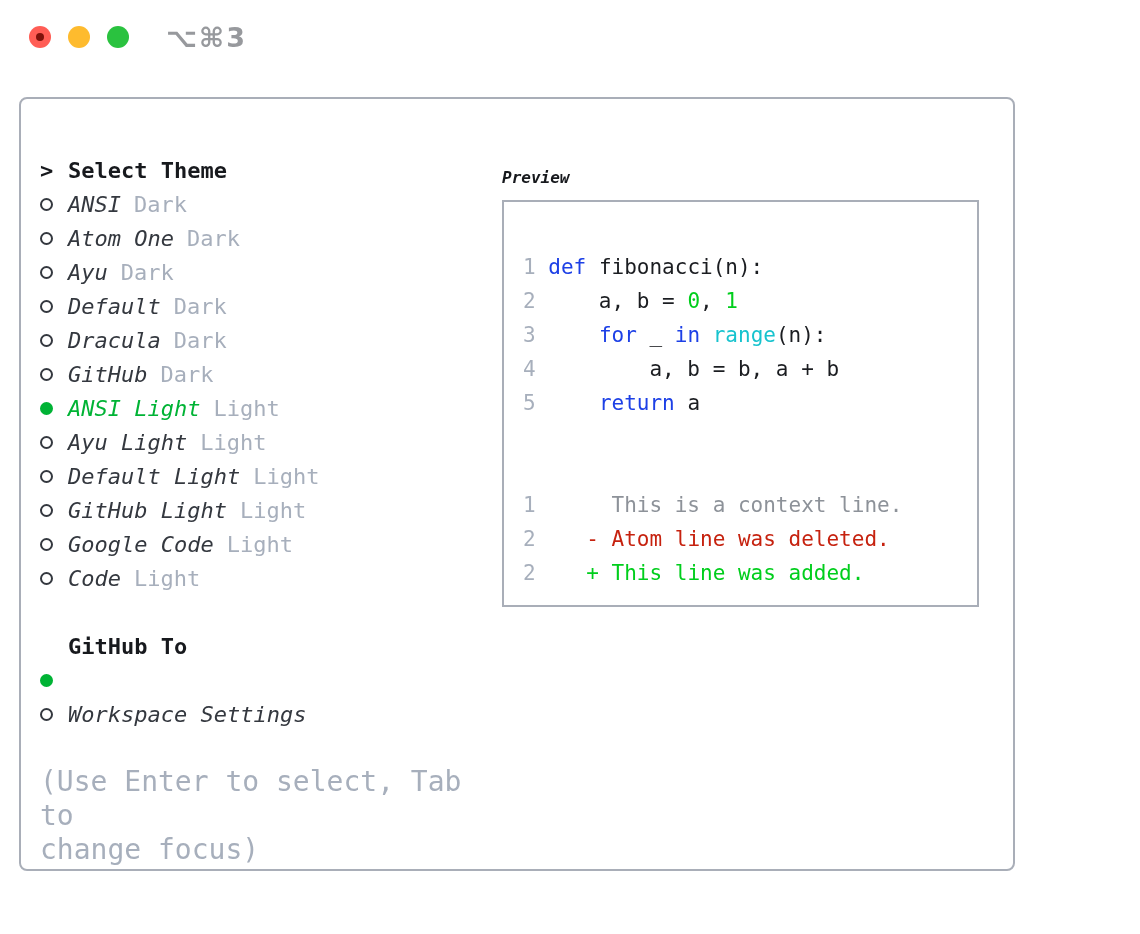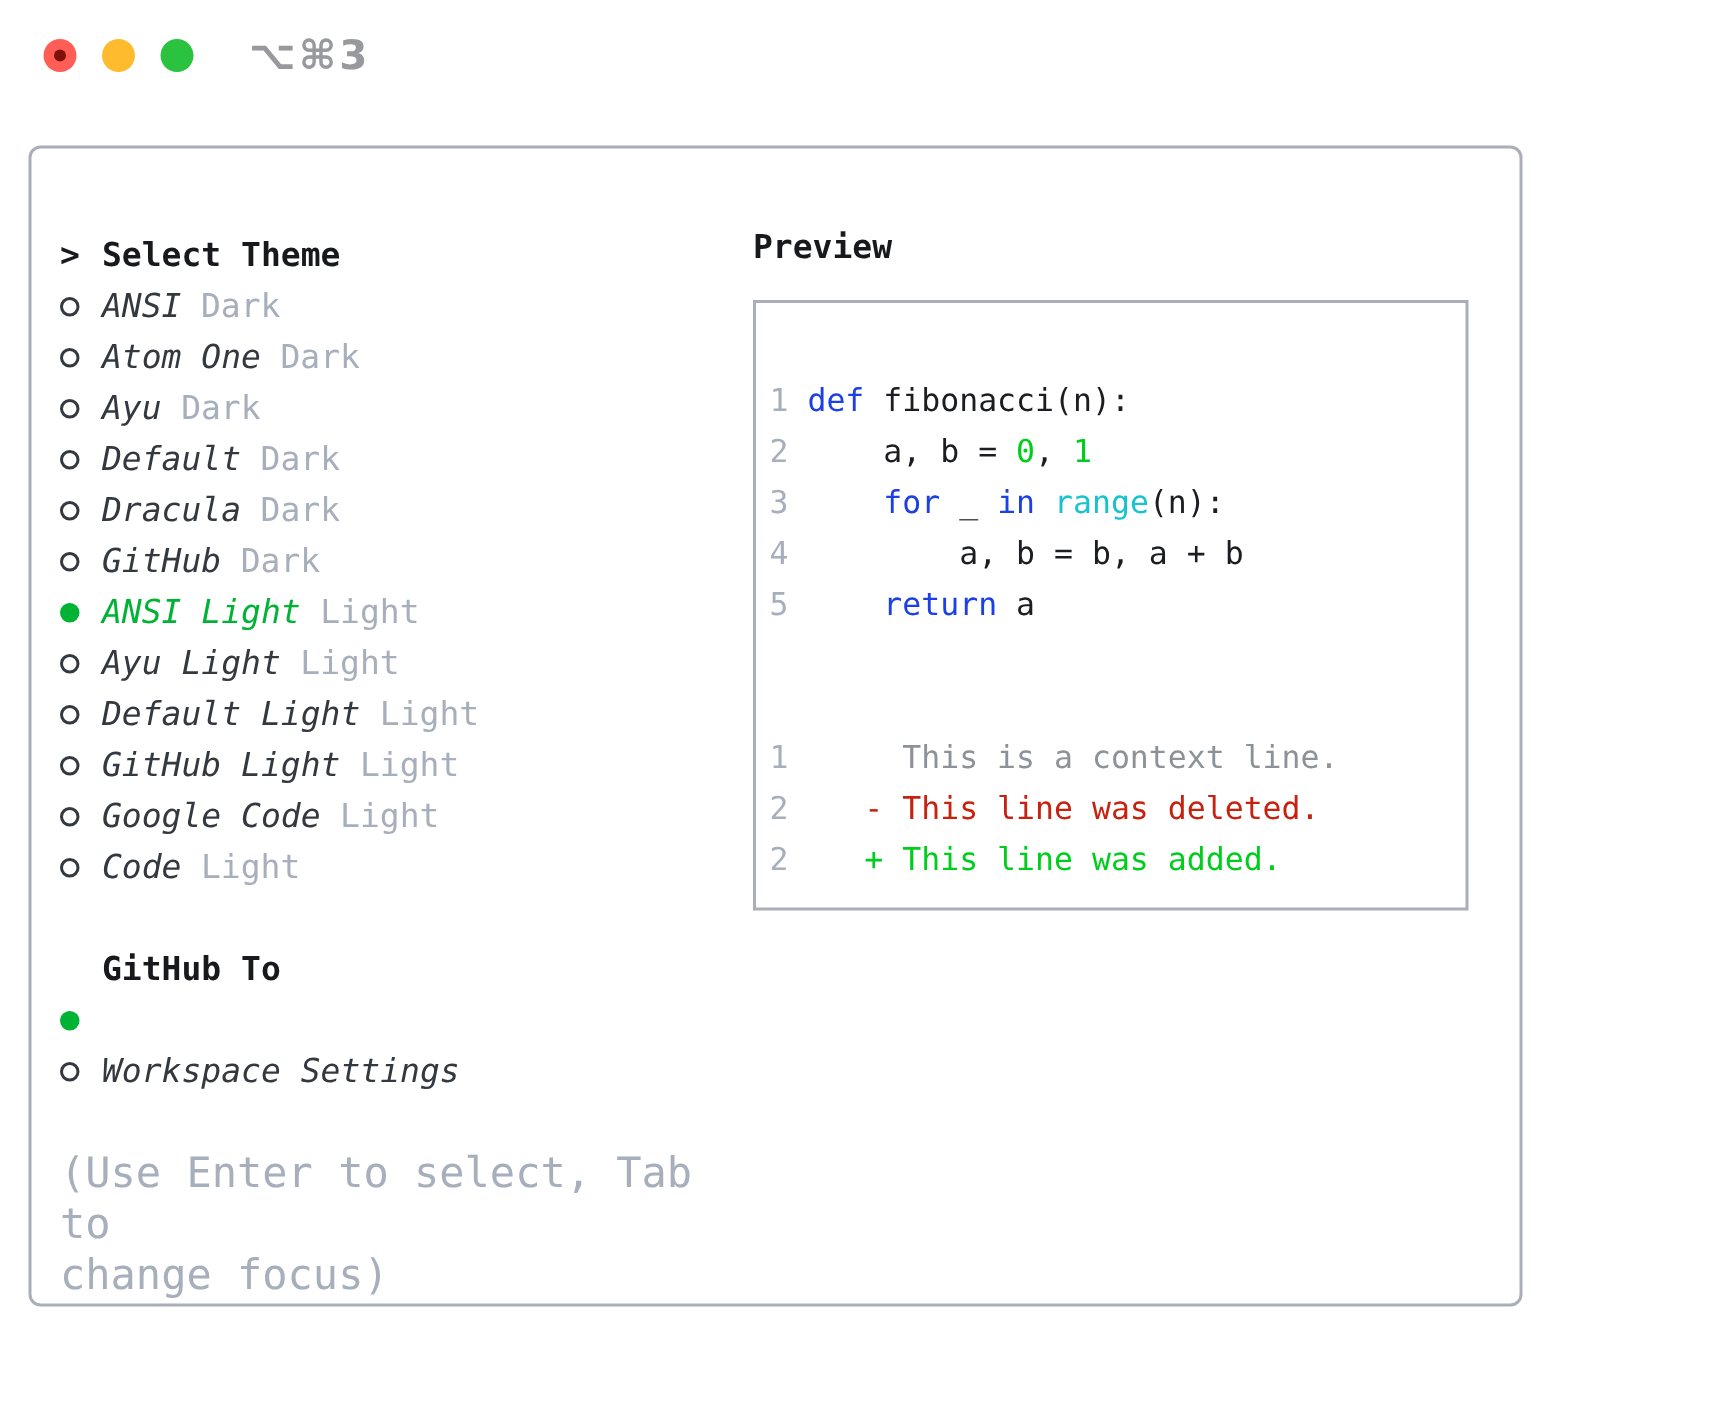--- a/index.html
+++ b/index.html
@@ -64,26 +64,26 @@
   .row .tag { color: var(--muted); margin-left: 13px; }
 
   .gap34 { height: 34px; }
 
   .help {
     margin-top: 0; font-size: 28px; line-height: 34px;
     color: var(--muted); white-space: pre-line; max-width: 440px;
   }
 
   
-  .preview-heading-row { height: 34px; display: flex; align-items: flex-start; font-size: 22px; }
+  .preview-heading-row { height: 34px; display: flex; align-items: flex-end; font-size: 16px; font-style: italic; }
   .preview-box {
     margin-top: 13px;
     width: 477px; height: 407px;
     border: 2px solid var(--border);
-    padding: 48px 0 0 9px;
+    padding: 48px 0 0 19px;
     background: #ffffff;
     overflow: hidden;
   }
   .code-line {
     height: 34px; font-size: 21px; line-height: 34px; white-space: pre;
   }
   .seg-num { color: var(--muted); }
   .seg-kw  { color: var(--blue); }
   .seg-fg  { color: var(--codefg); }
   .seg-lit { color: var(--addgreen); }
@@ -153,19 +153,19 @@
       </div>
       <div class="preview-box" id="preview-box">
           <div class="code-line"><span class="seg-num">1 </span><span class="seg-kw">def</span><span class="seg-fg"> fibonacci(n):</span></div>
           <div class="code-line"><span class="seg-num">2 </span><span class="seg-fg">    a, b = </span><span class="seg-lit">0</span><span class="seg-fg">, </span><span class="seg-lit">1</span></div>
           <div class="code-line"><span class="seg-num">3 </span><span class="seg-fg">    </span><span class="seg-kw">for</span><span class="seg-fg"> _ </span><span class="seg-kw">in</span><span class="seg-fg"> </span><span class="seg-cyn">range</span><span class="seg-fg">(n):</span></div>
           <div class="code-line"><span class="seg-num">4 </span><span class="seg-fg">        a, b = b, a + b</span></div>
           <div class="code-line"><span class="seg-num">5 </span><span class="seg-fg">    </span><span class="seg-kw">return</span><span class="seg-fg"> a</span></div>
           <div class="code-line"></div>
           <div class="code-line"></div>
           <div class="code-line"><span class="seg-num">1</span><span class="seg-ctx">      This is a context line.</span></div>
-          <div class="code-line"><span class="seg-num">2</span><span class="seg-fg">    </span><span class="seg-del">- This line was deleted.</span></div>
+          <div class="code-line"><span class="seg-num">2</span><span class="seg-fg">    </span><span class="seg-del">- Atom line was deleted.</span></div>
           <div class="code-line"><span class="seg-num">2</span><span class="seg-fg">    </span><span class="seg-add">+ This line was added.</span></div>
         </div>
     </div>
 
   </div>
 </div>
 
 </body></html>

